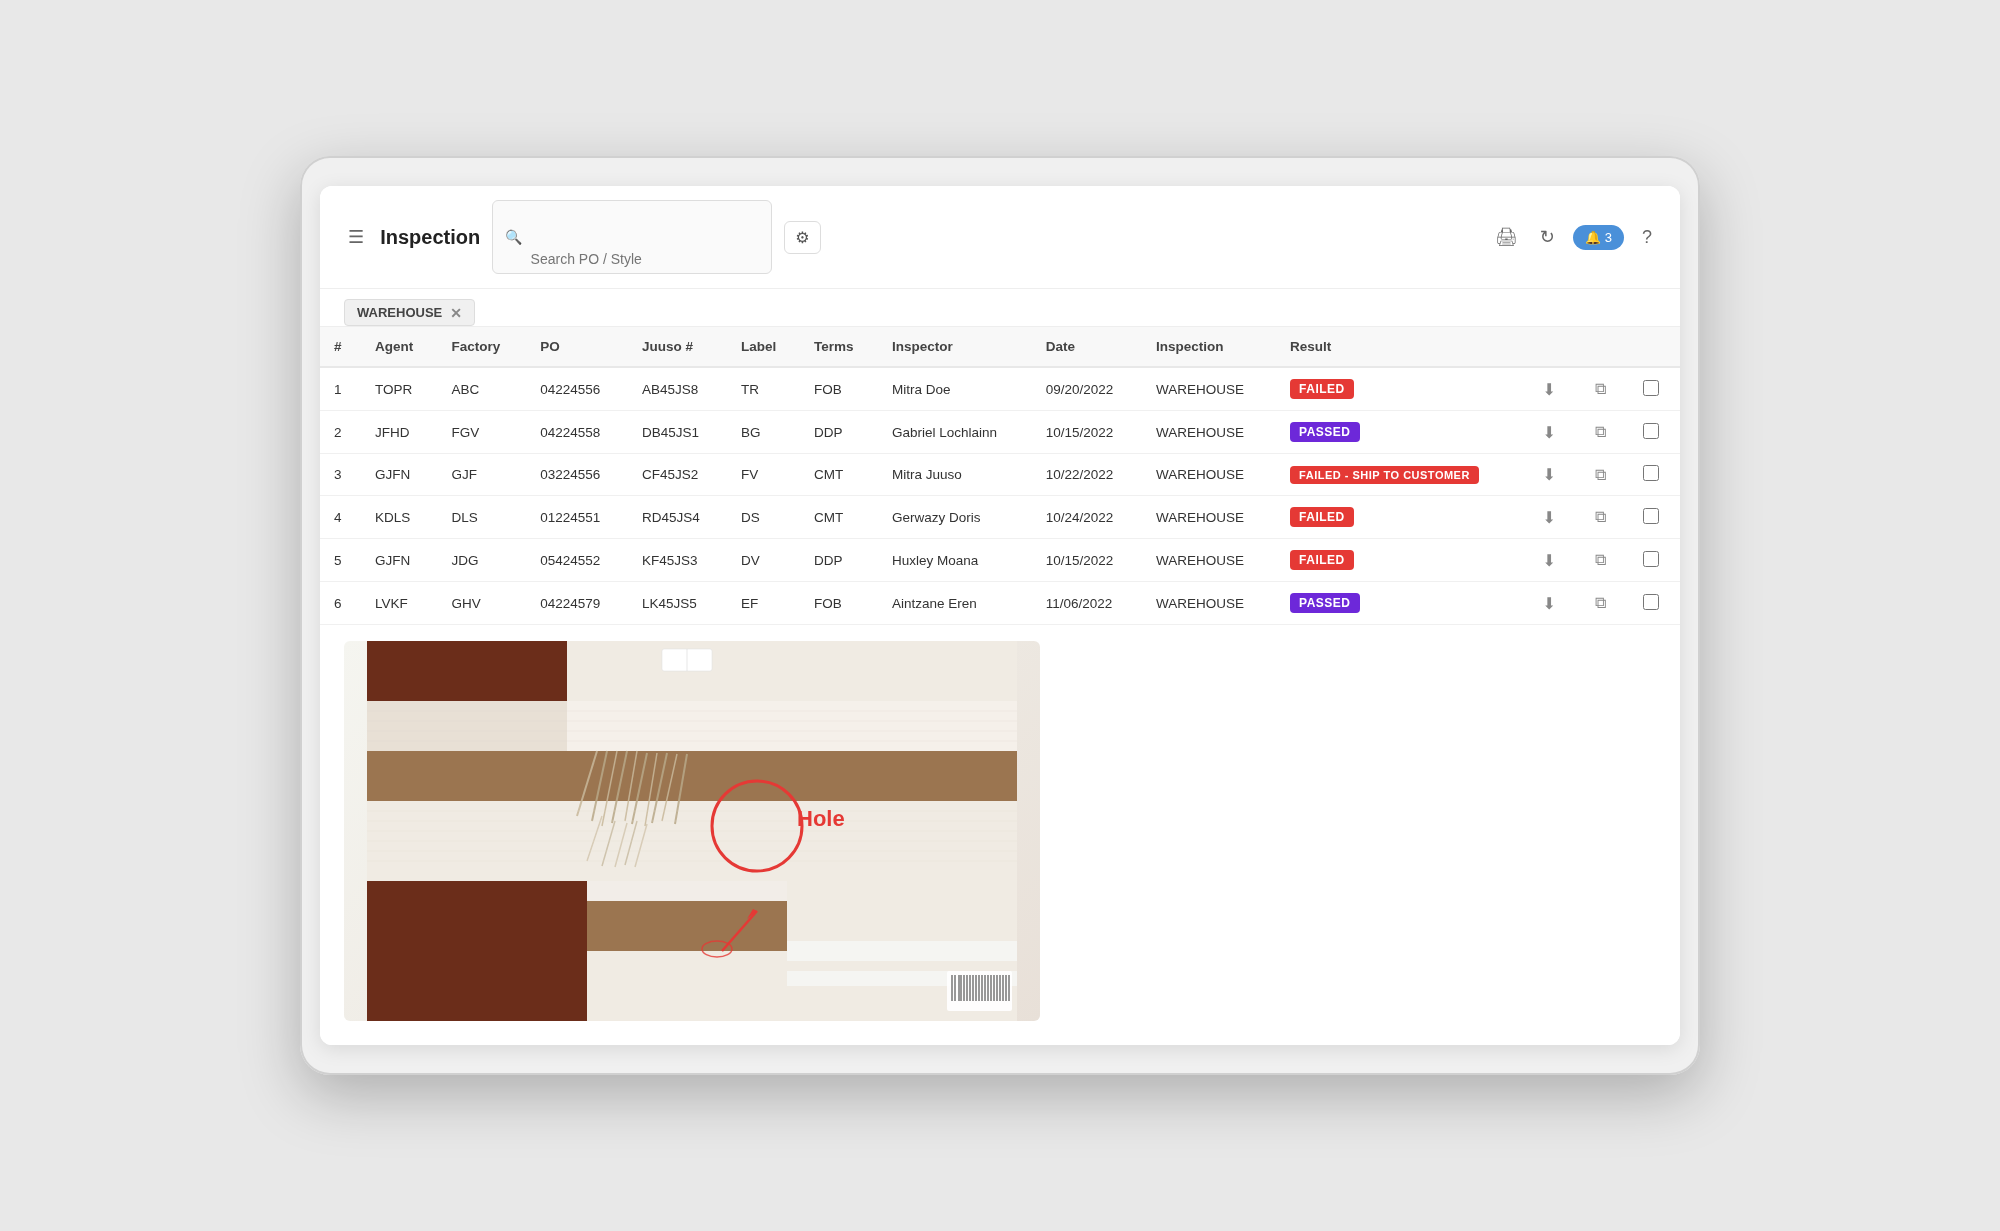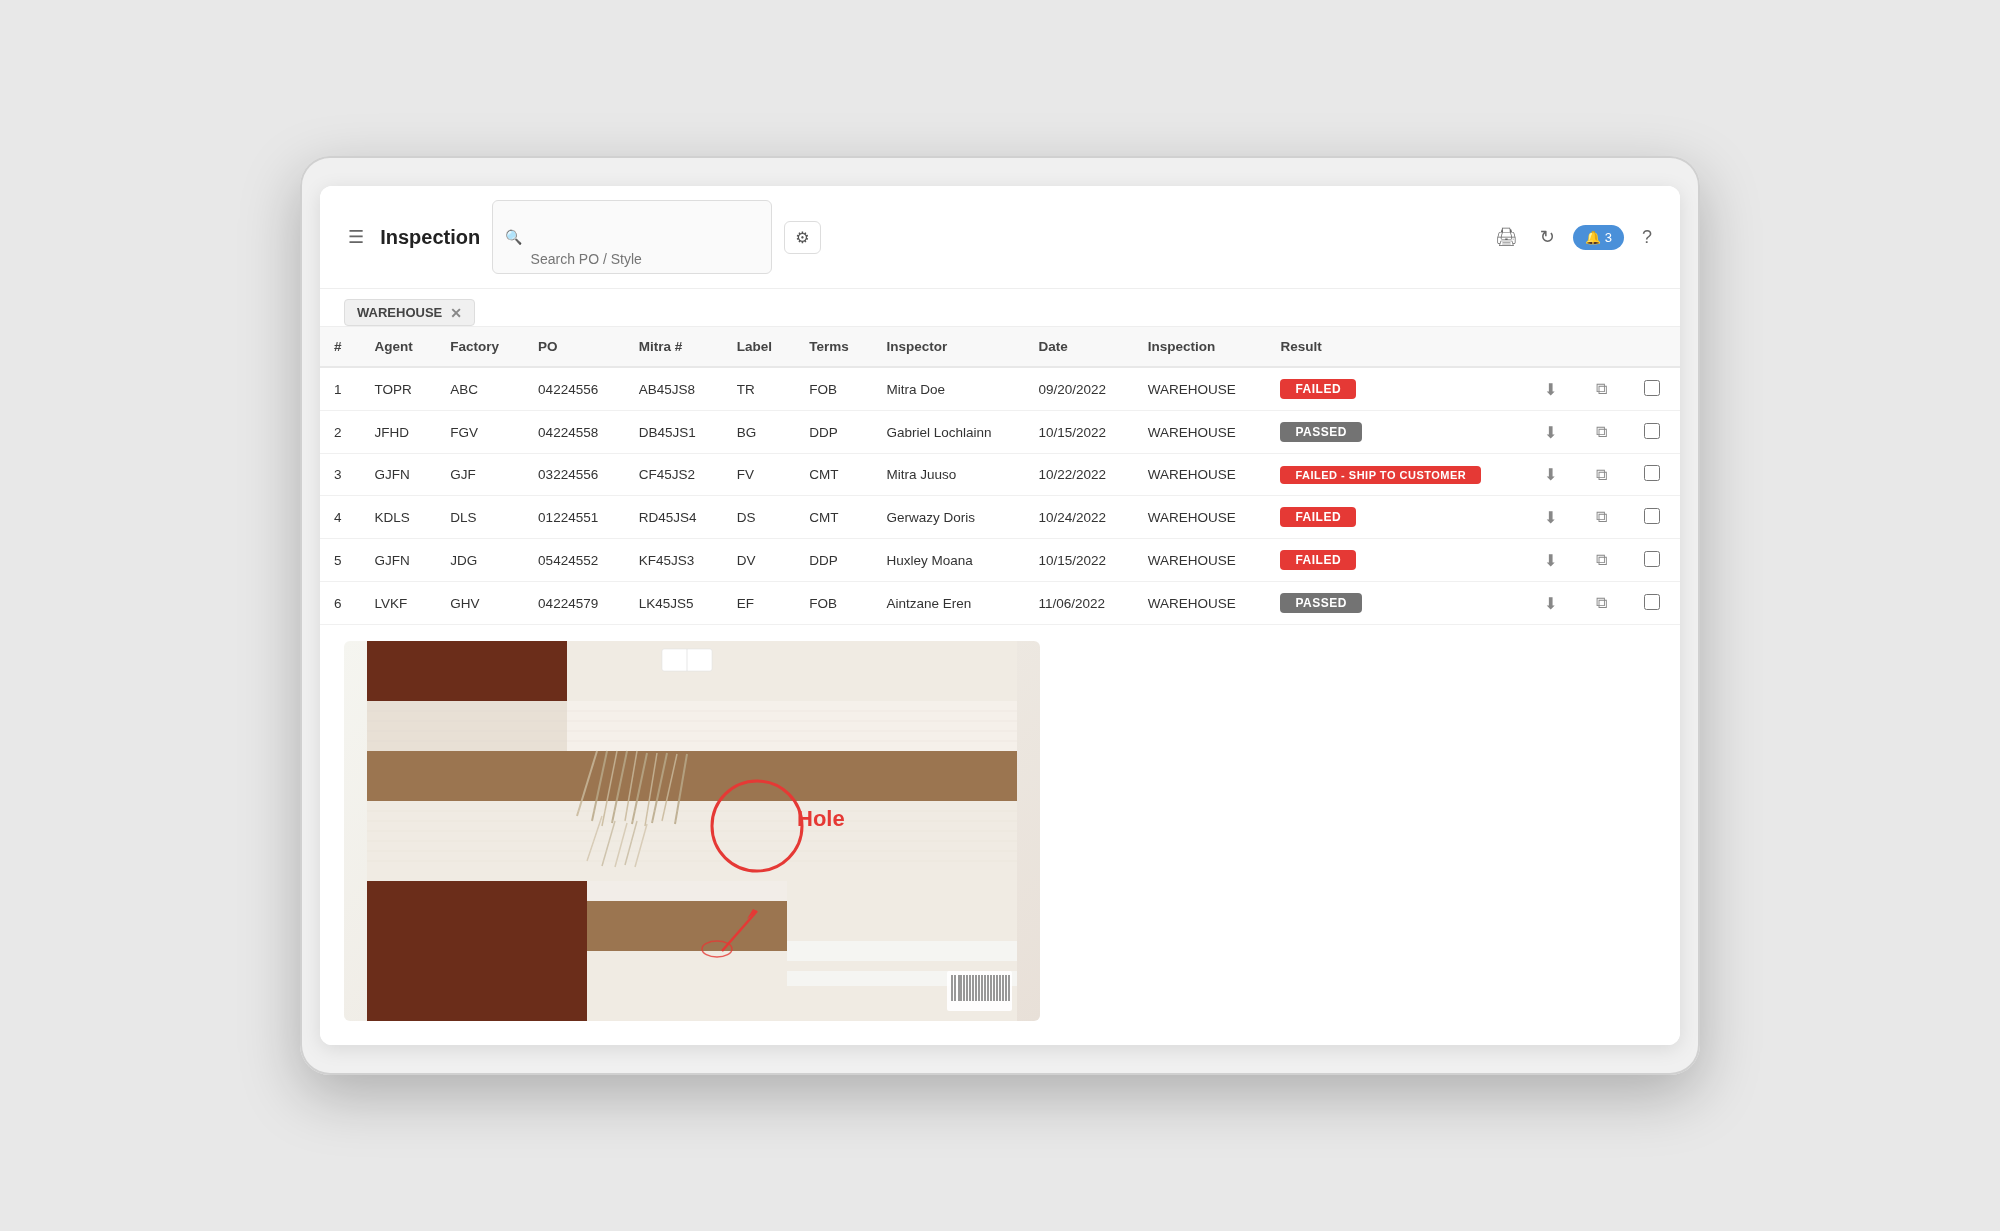--- a/index.html
+++ b/index.html
@@ -181,34 +181,34 @@
     }
 
     tbody td {
       padding: 11px 14px;
       color: #333;
       white-space: nowrap;
     }
 
     .badge {
       display: inline-block;
-      padding: 3px 15px;
+      padding: 3px 9px;
       border-radius: 4px;
       font-size: 12px;
       font-weight: 700;
       letter-spacing: 0.5px;
     }
 
     .badge-failed {
       background: #e53935;
       color: white;
     }
 
     .badge-passed {
-      background: #737373;
+      background: #6d28d9;
       color: white;
     }
 
     .badge-failed-ship {
       background: #e53935;
       color: white;
       font-size: 11px;
       white-space: nowrap;
     }
 
@@ -278,21 +278,21 @@
     </div>
 
     <div class="table-container">
       <table>
         <thead>
           <tr>
             <th>#</th>
             <th>Agent</th>
             <th>Factory</th>
             <th>PO</th>
-            <th>Mitra #</th>
+            <th>Juuso #</th>
             <th>Label</th>
             <th>Terms</th>
             <th>Inspector</th>
             <th>Date</th>
             <th>Inspection</th>
             <th>Result</th>
             <th></th>
             <th></th>
             <th></th>
           </tr>

